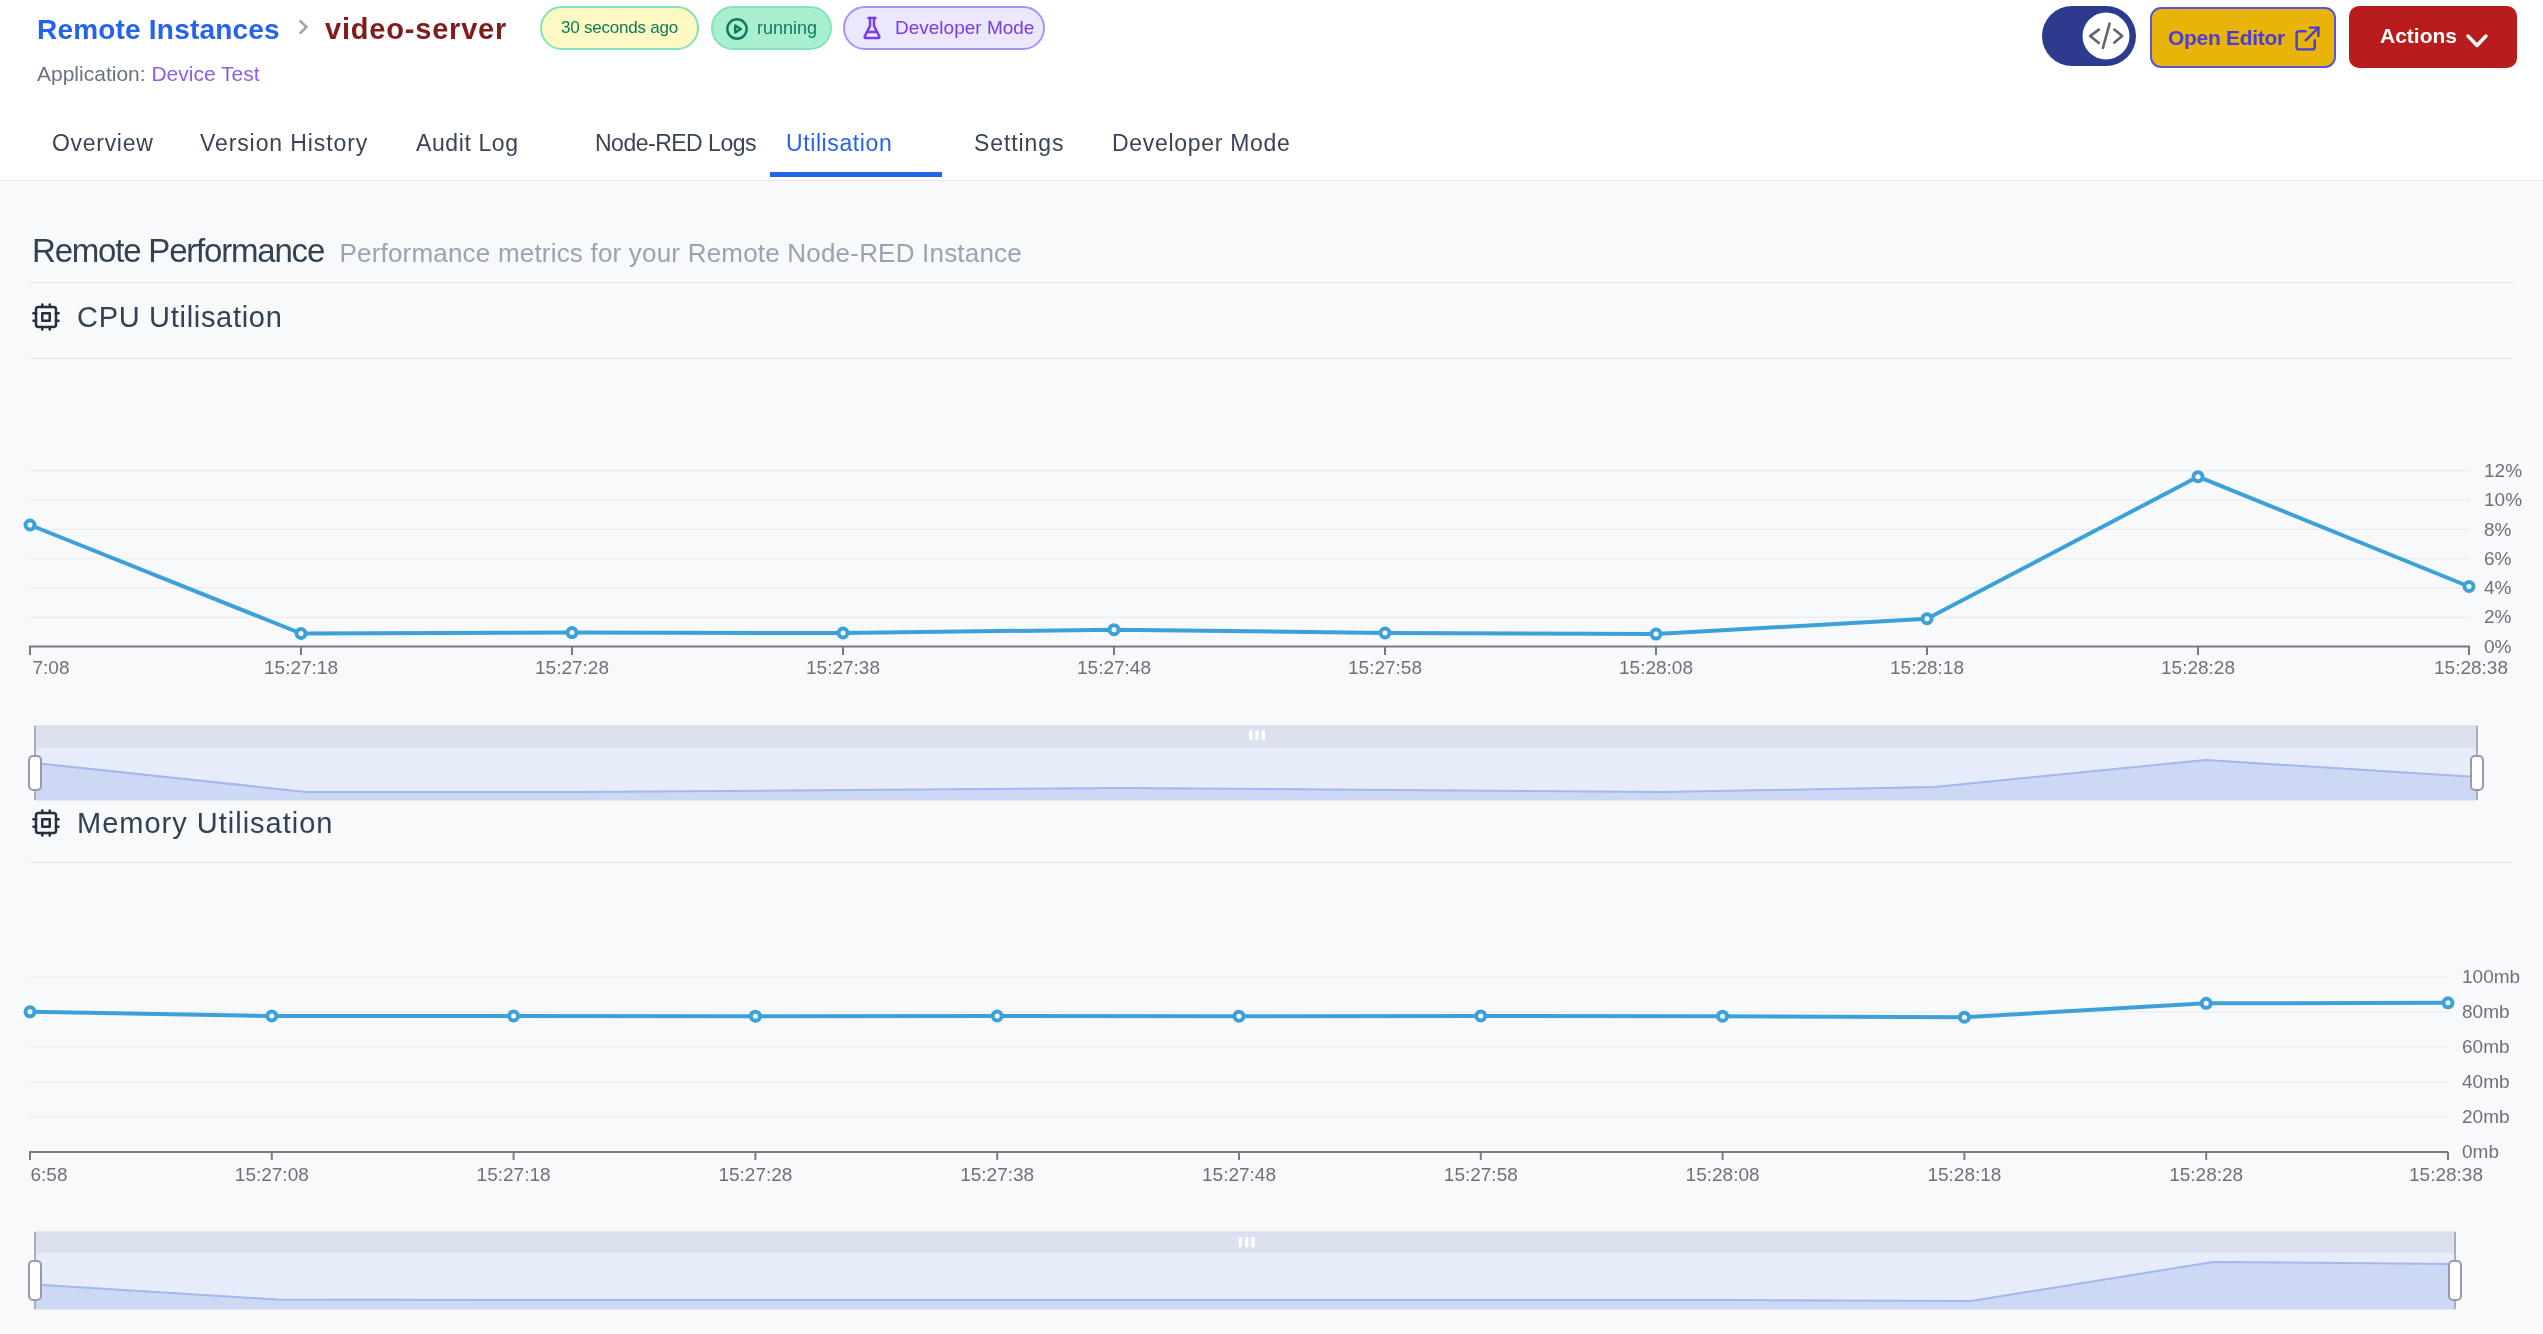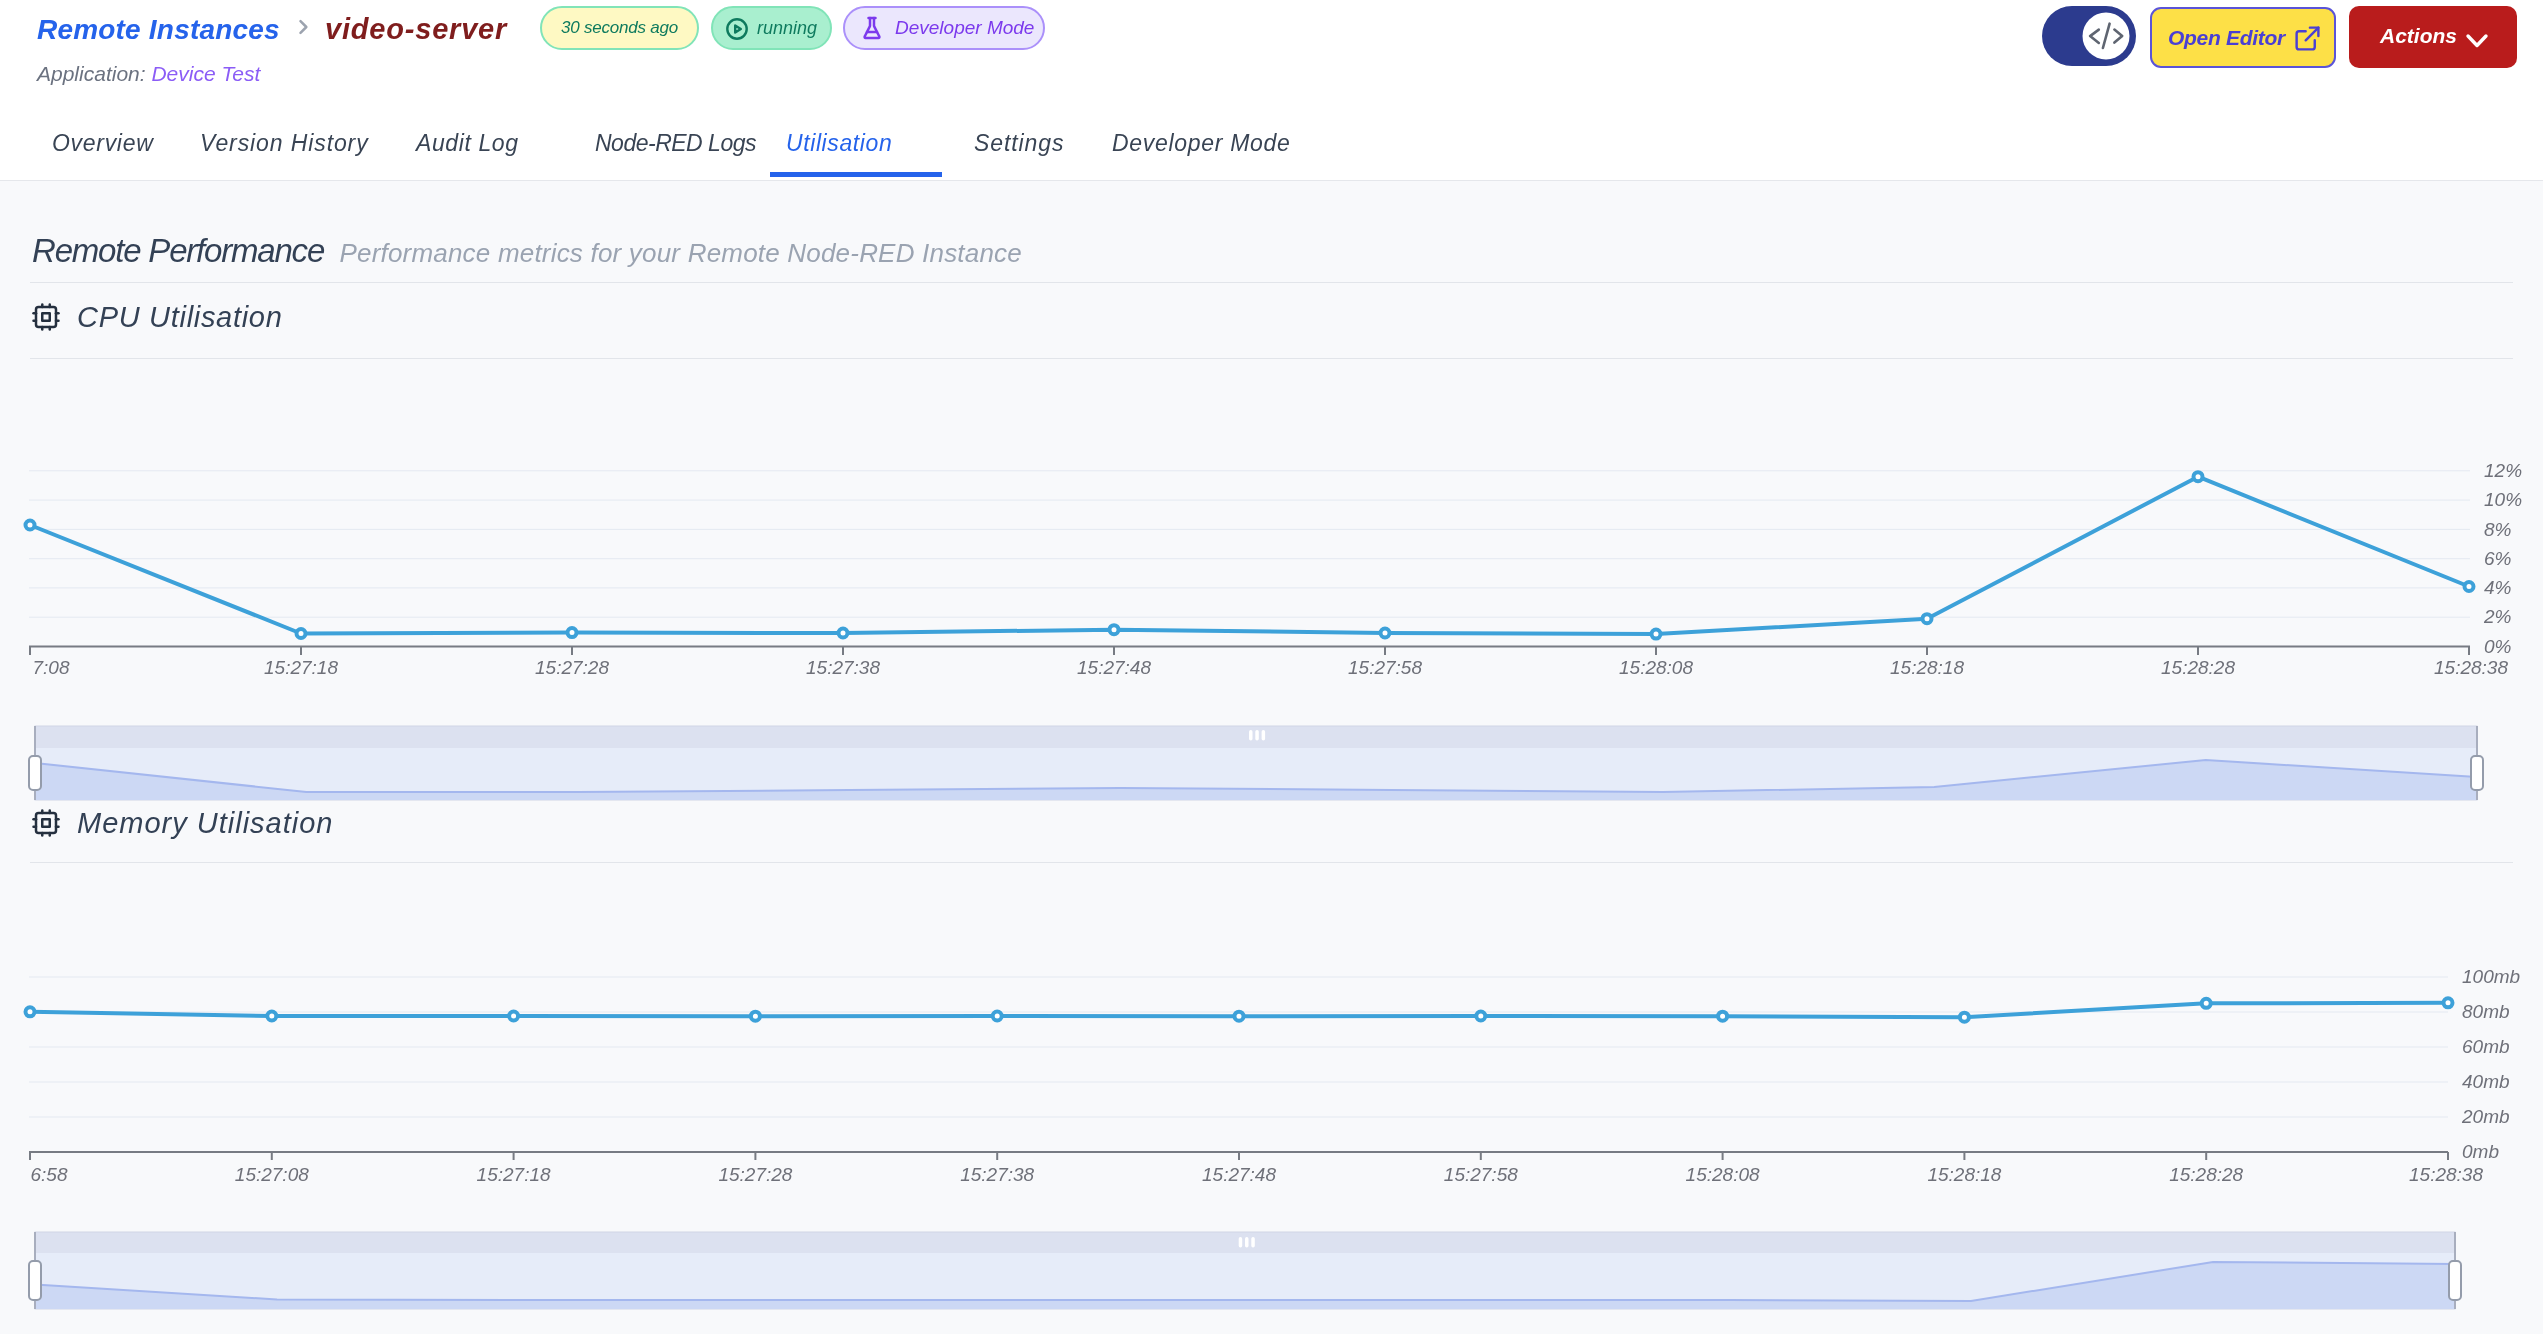--- a/index.html
+++ b/index.html
@@ -1,18 +1,18 @@
 <!DOCTYPE html>
 <html><head>
 <meta charset="utf-8">
 <style>
   * { margin:0; padding:0; box-sizing:border-box; }
   html,body { width:2543px; height:1334px; background:#fff; font-family:"Liberation Sans", sans-serif; overflow:hidden; }
   .abs { position:absolute; }
-  #page { position:relative; width:2543px; height:1052px;font-style:italic; }
+  #page { position:relative; width:2543px; height:1052px; }
   #content { position:absolute; left:0; top:180px; width:2543px; height:1154px; background:#f8f9fb; border-top:1px solid #e5e7eb; }
 </style>
 </head>
 <body>
 <div id="page">
   <div id="content"></div>
 
   <div class="abs" style="left:37px; top:14px; font-size:28px; font-weight:bold; letter-spacing:0.2px; color:#2563eb;">Remote Instances</div>
   <svg class="abs" style="left:293px; top:17px;" width="20" height="20" viewBox="0 0 24 24" fill="none" stroke="#9ca3af" stroke-width="3" stroke-linecap="round" stroke-linejoin="round">
       <polyline points="9,5 16,12 9,19"></polyline>
@@ -40,21 +40,21 @@
   <svg class="abs" style="left:2042px; top:6px;" width="94" height="60" viewBox="0 0 94 60" fill="none">
     <rect x="0" y="0" width="94" height="60" rx="30" fill="#2c3b8e"></rect>
     <circle cx="64" cy="30" r="23.5" fill="#fff"></circle>
     <g stroke="#5f6571" stroke-width="2.6" stroke-linecap="round" stroke-linejoin="round">
       <polyline points="56.8,23.6 48.1,30.1 56.8,36.9"></polyline>
       <polyline points="72.4,23.6 80.2,30 72.4,36.6"></polyline>
       <line x1="67.6" y1="17.7" x2="60.9" y2="42"></line>
     </g>
   </svg>
 
-  <div class="abs" style="left:2150px; top:7px; width:186px; height:61px; background:#fde047; border:2px solid #5a54d8; border-radius:11px;">
+  <div class="abs" style="left:2150px; top:7px; width:186px; height:61px; background:#eab308; border:2px solid #5a54d8; border-radius:11px;">
     <span class="abs" style="left:16px; top:0; line-height:58px; font-size:21px; font-weight:bold; letter-spacing:-0.3px; color:#4a3fd4;">Open Editor</span>
     <svg class="abs" style="left:141px; top:15px;" width="29" height="29" viewBox="0 0 24 24" fill="none" stroke="#4a3fd4" stroke-width="2" stroke-linecap="round" stroke-linejoin="round">
         <path d="M18 13.5V19a2 2 0 0 1-2 2H5a2 2 0 0 1-2-2V8a2 2 0 0 1 2-2h5.5"></path>
         <path d="M14 3h7v7"></path>
         <path d="M10.5 13.5 L21 3"></path>
       </svg>
   </div>
 
   <div class="abs" style="left:2349px; top:6px; width:168px; height:62px; background:#b91c1c; border-radius:10px;">
     <span class="abs" style="left:31px; top:0; line-height:60px; font-size:21px; font-weight:bold; color:#fff;">Actions</span>

